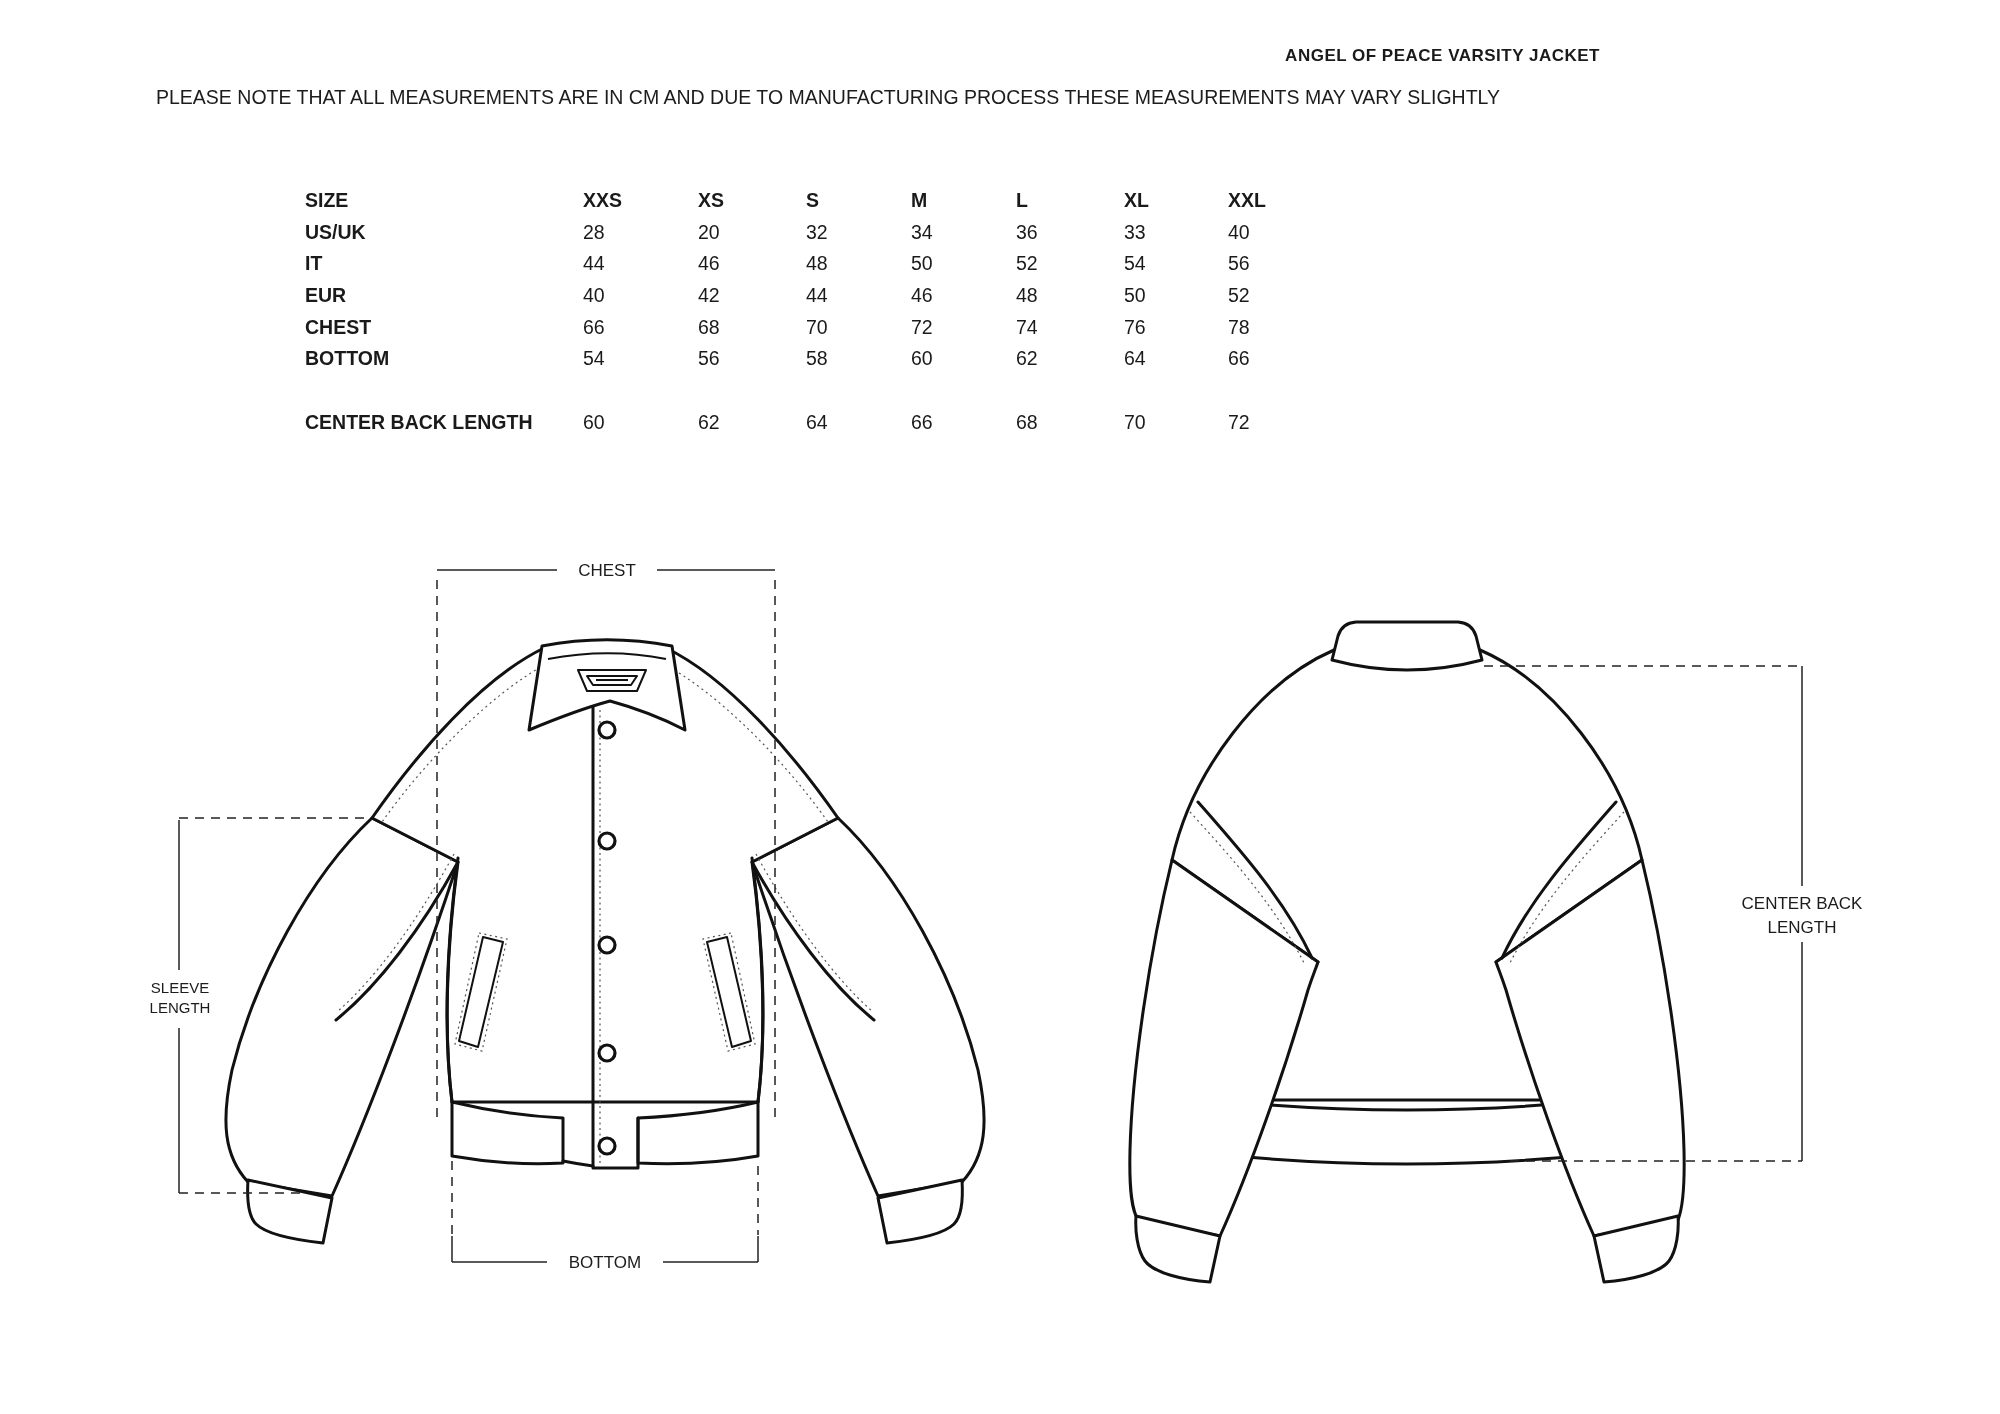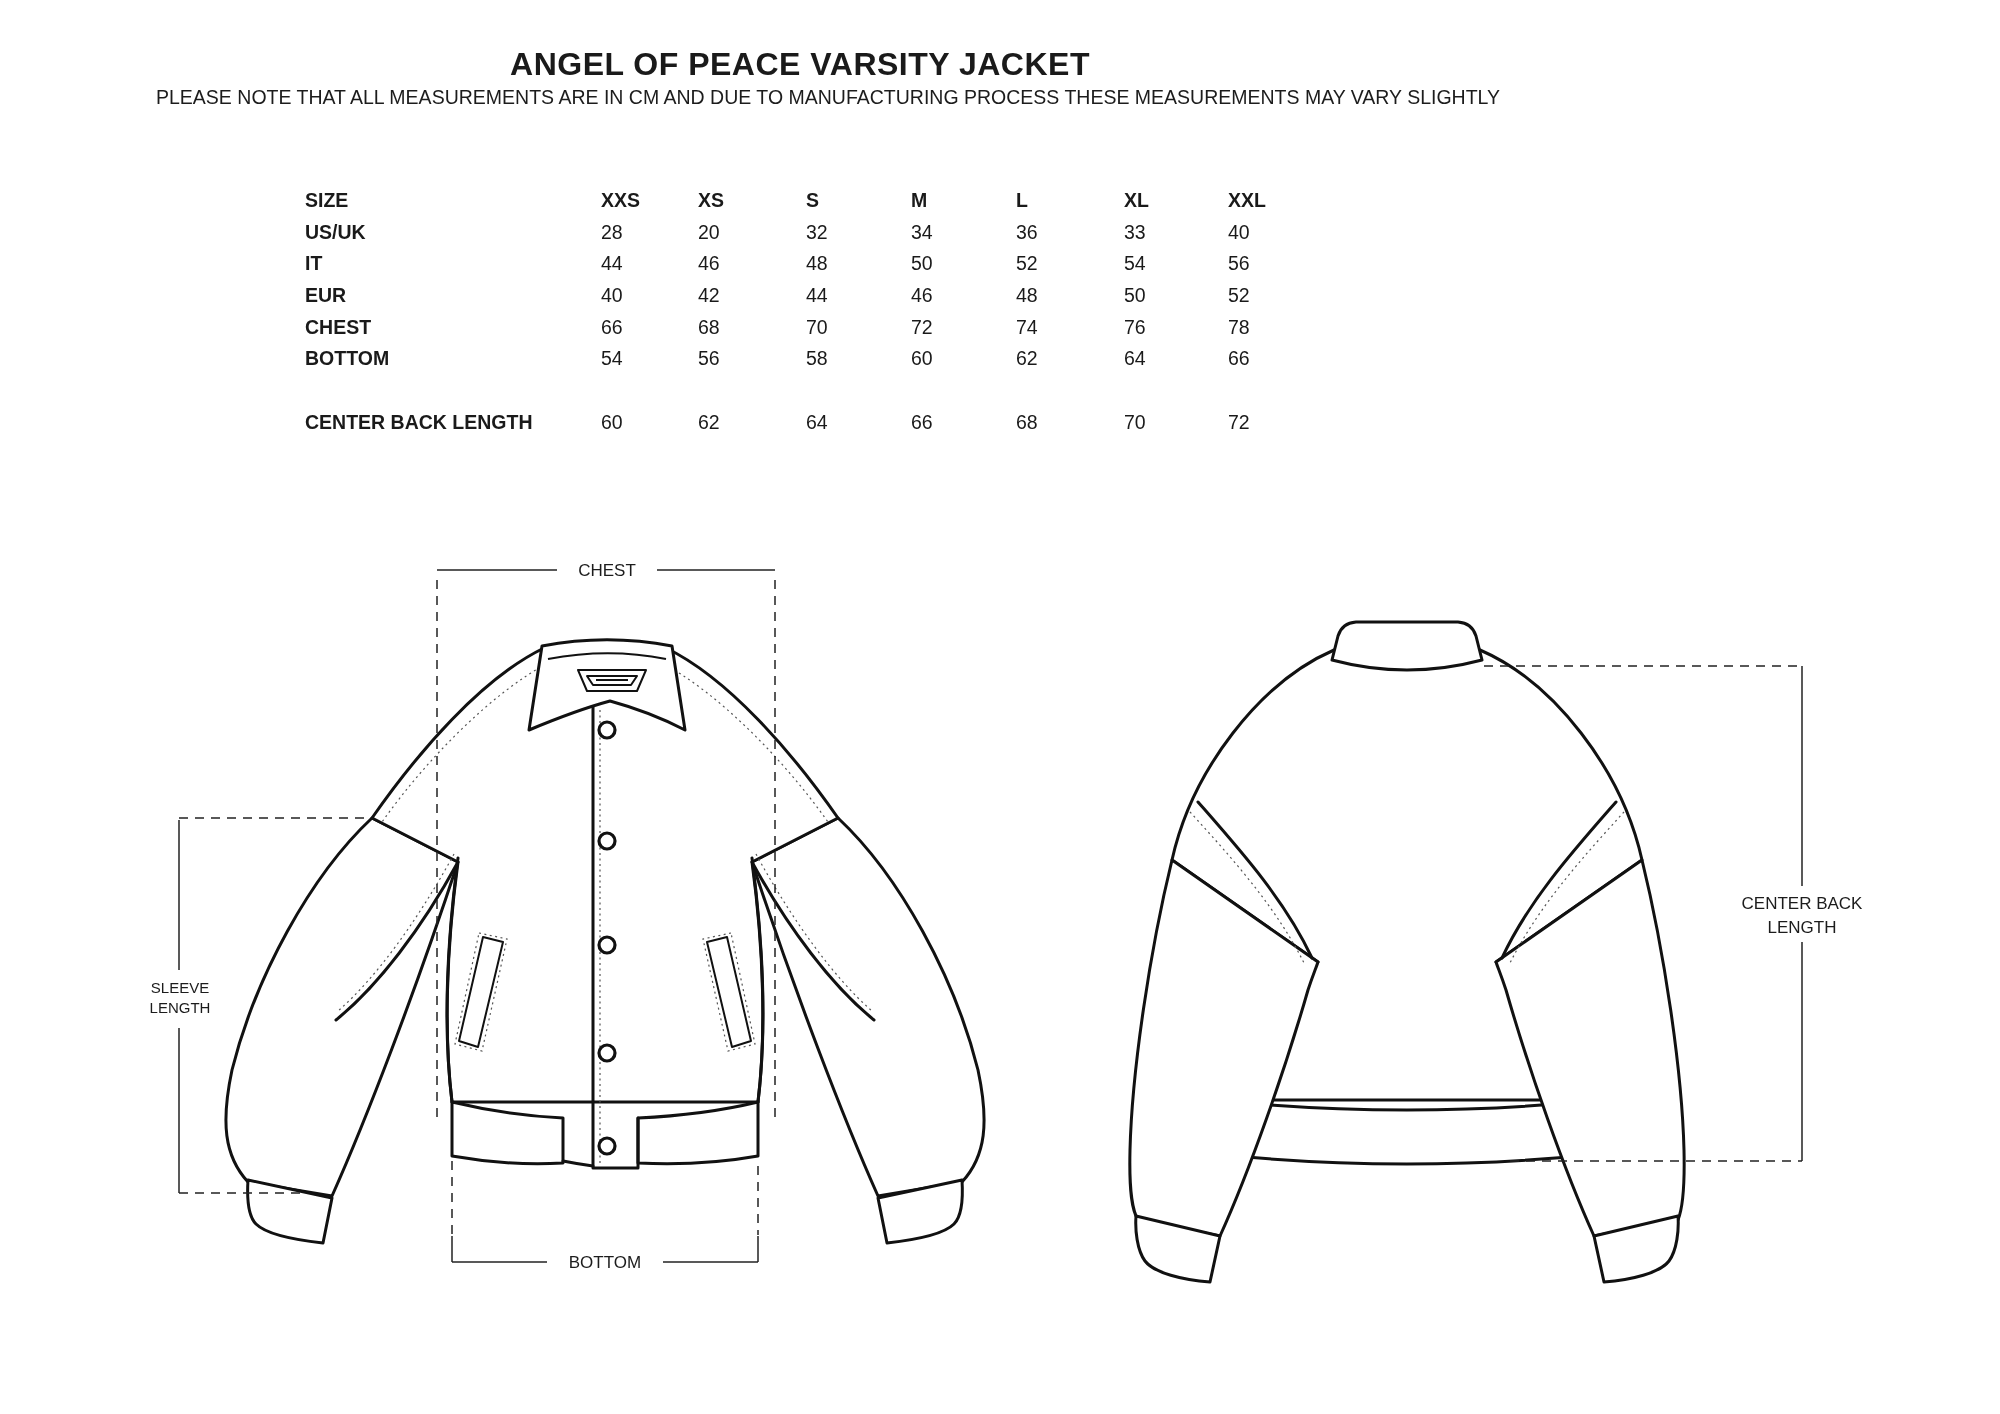--- a/index.html
+++ b/index.html
@@ -2,33 +2,33 @@
 <html><head>
 <meta charset="utf-8">
 <style>
   html,body{margin:0;padding:0;}
   body{
     width:2000px;height:1414px;position:relative;background:#ffffff;
     font-family:"Liberation Sans", sans-serif;color:#1a1a1a;overflow:hidden;
   }
   .abs{position:absolute;}
   .page-title{
-    left:0;top:46px;width:1600px;text-align:center;
-    font-size:32px;font-weight:bold;letter-spacing:.5px;
+    left:0;top:46px;width:1600px;text-align:right;
+    font-size:17px;font-weight:bold;letter-spacing:.5px;
   }
   .page-subtitle{
     left:0;top:86px;width:1616px;text-align:center;
     font-size:19.5px;font-weight:400;color:#1c1c1c;padding-left:20px;
   }
   .size-table{position:absolute;left:0;top:0;width:100%;height:100%;pointer-events:none;margin-top:40px;}
   .trow{position:absolute;left:0;width:1400px;height:28px;font-size:19.5px;}
   .tcell{position:absolute;white-space:nowrap;}
   .tlabel{font-weight:bold;}
   .thead{font-weight:bold;}
-  .c0{left:305px;} .c1{left:601px;} .c2{left:698px;} .c3{left:806px;}
+  .c0{left:305px;} .c1{left:583px;} .c2{left:698px;} .c3{left:806px;}
   .c4{left:911px;} .c5{left:1016px;} .c6{left:1124px;} .c7{left:1228px;}
   .r0{top:149px;} .r1{top:181px;} .r2{top:212px;} .r3{top:244px;}
   .r4{top:276px;} .r5{top:307px;} .r6{top:339px;} .r7{top:371px;}
   svg text{
     font-family:"Liberation Sans", sans-serif;fill:#1c1c1c;
   }
   .garment{stroke:#111;stroke-width:3;fill:#fff;stroke-linejoin:round;stroke-linecap:round;}
   .garment-line{stroke:#111;stroke-width:3;fill:none;stroke-linejoin:round;stroke-linecap:round;}
   .detail-line{stroke:#111;stroke-width:2;fill:none;stroke-linejoin:round;}
   .stitch{stroke:#555;stroke-width:1.2;fill:none;stroke-dasharray:2 3.5;}

